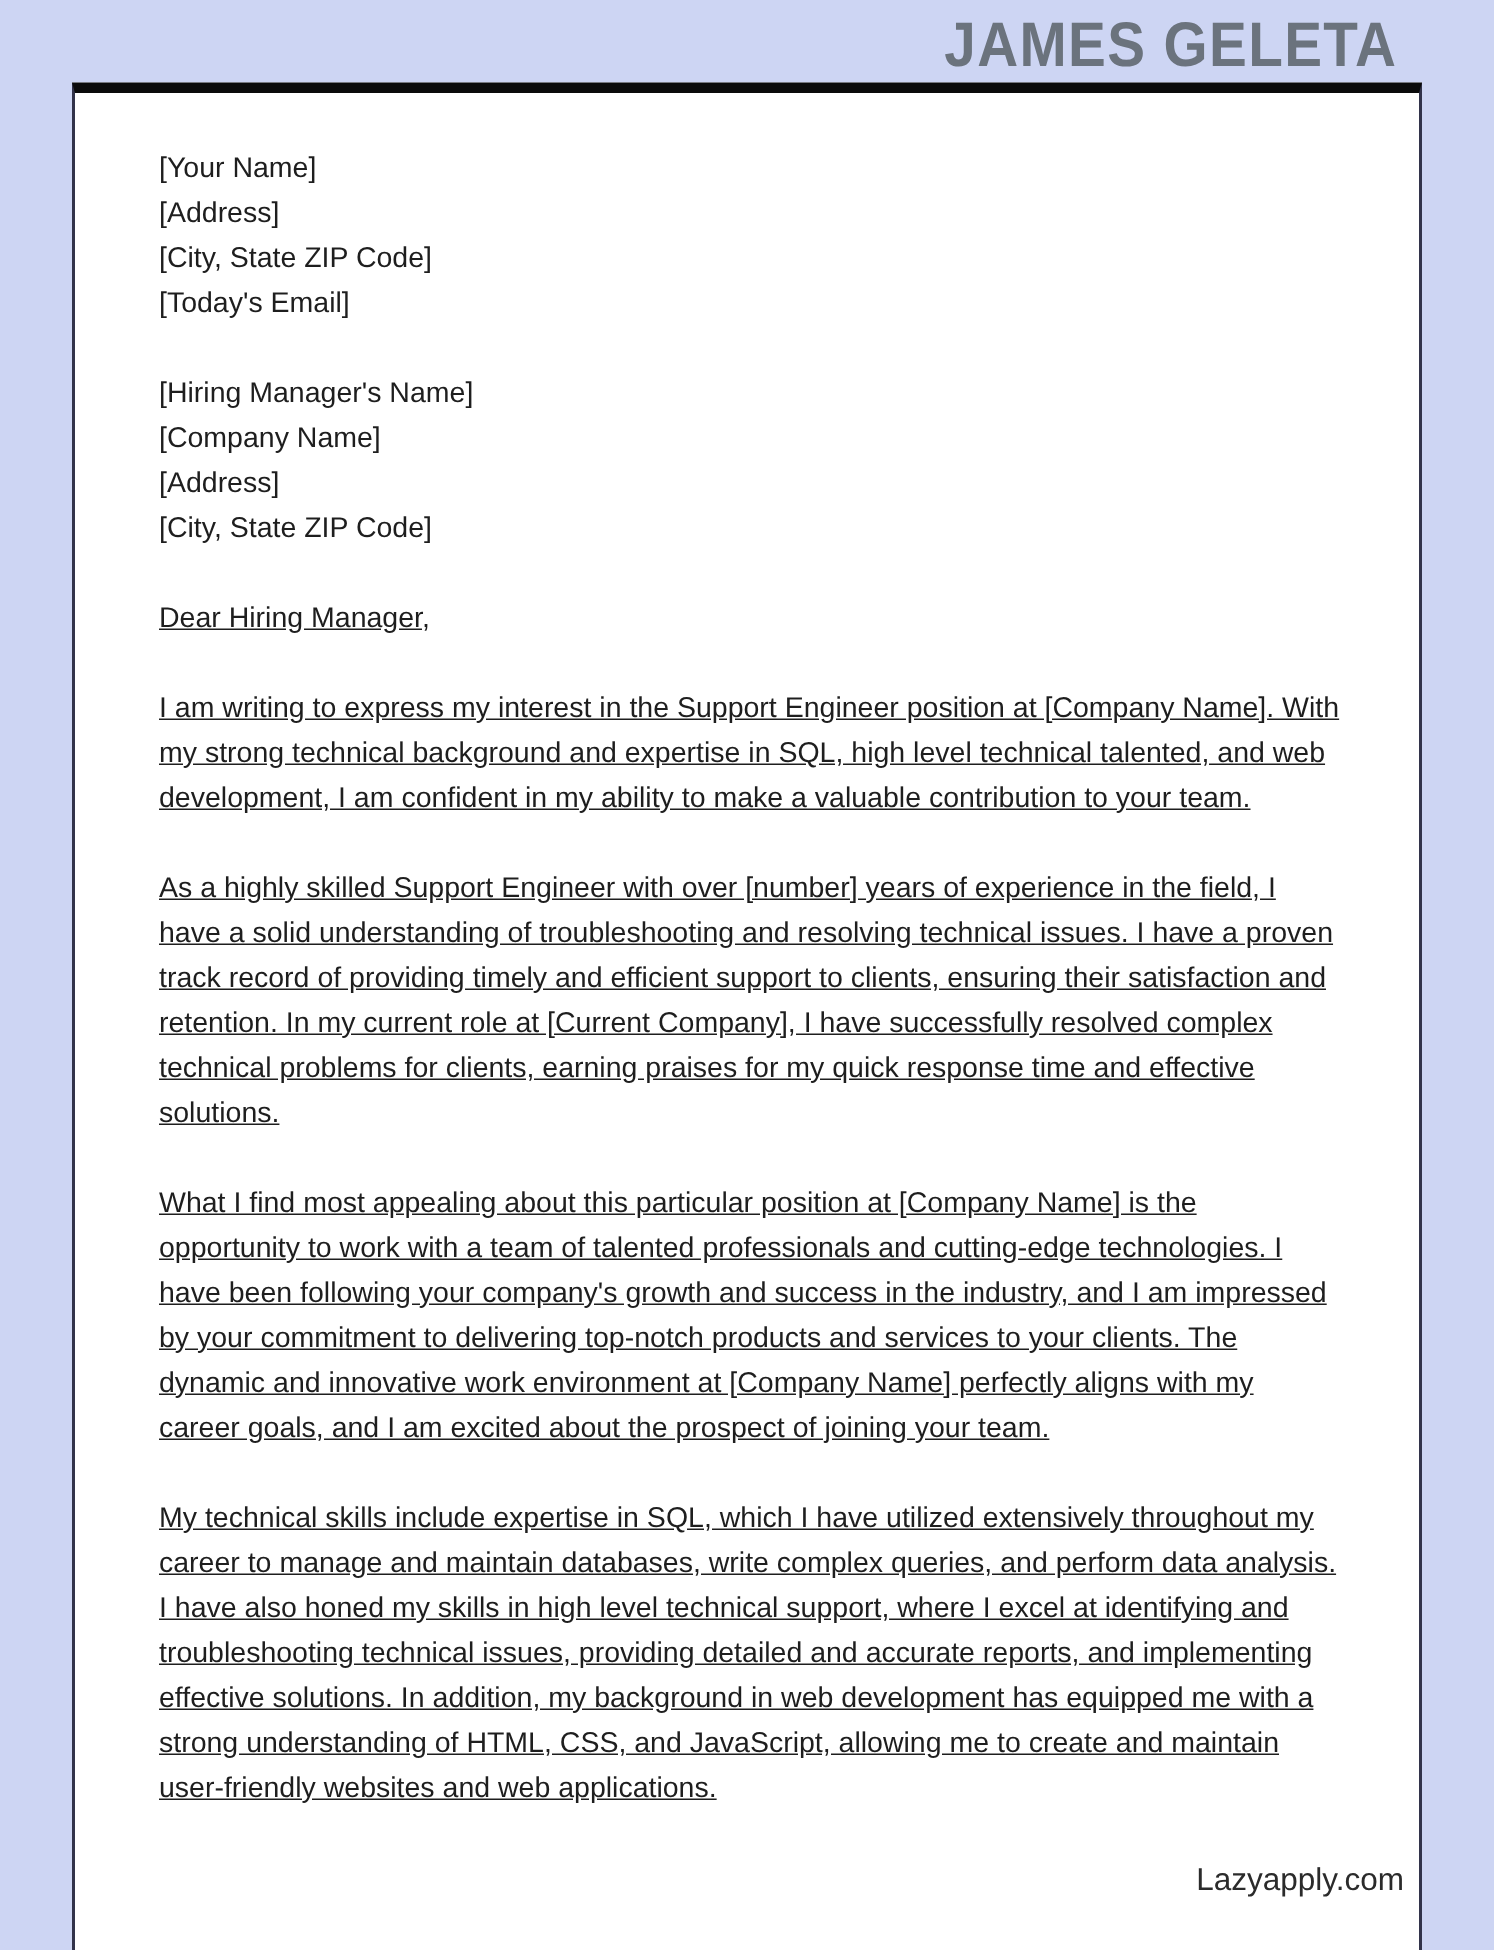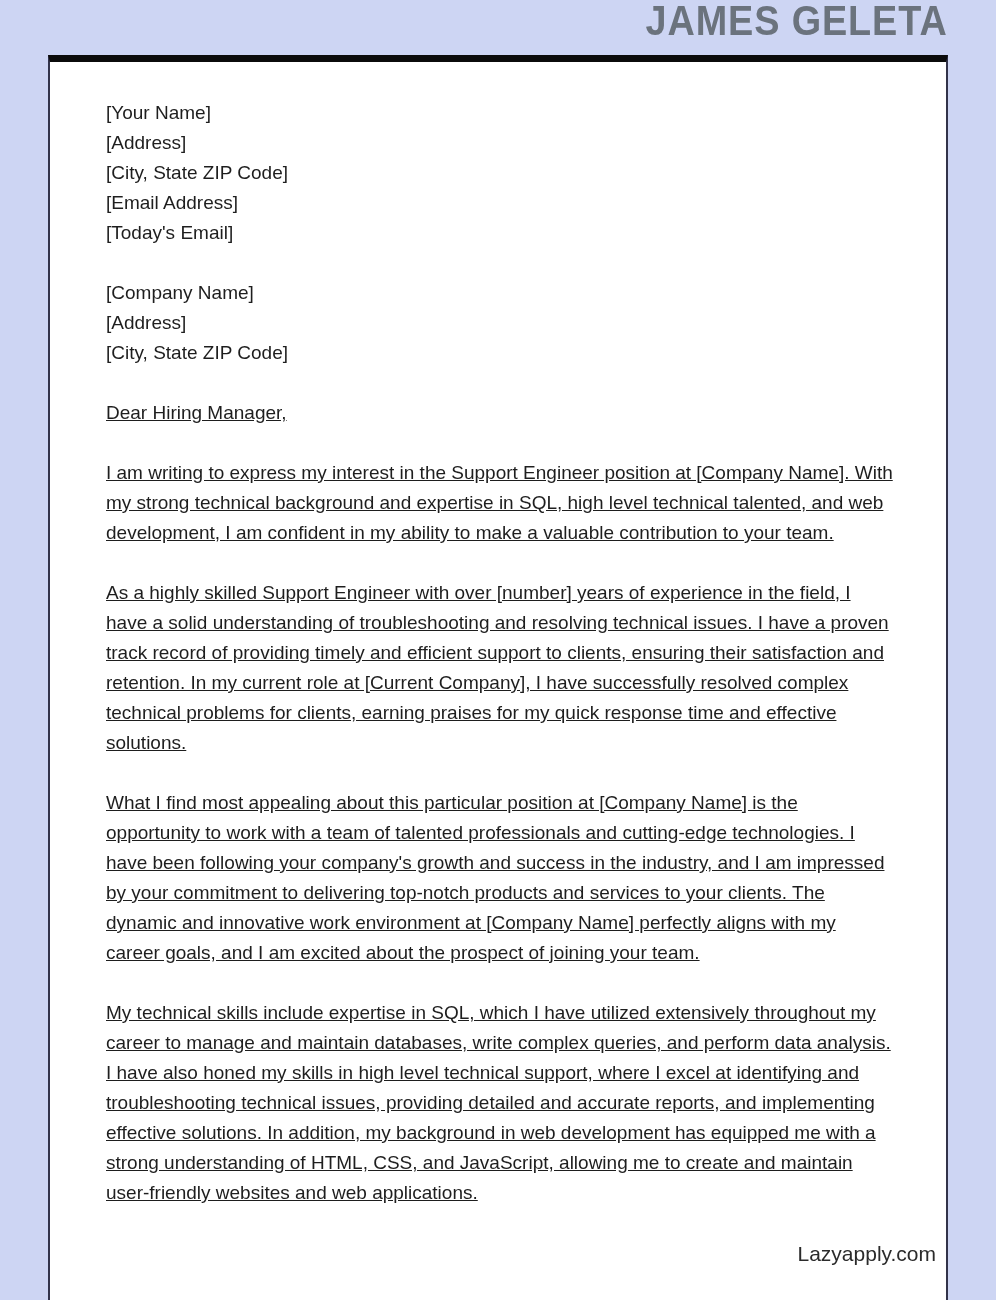--- a/index.html
+++ b/index.html
@@ -9,25 +9,25 @@
     height: 1300px;
     background: #cdd5f3;
     font-family: "Liberation Sans", sans-serif;
     position: relative;
     overflow: hidden;
   }
   .letterhead {
     position: absolute;
     top: 0;
     left: 48px;
-    right: 48px;
+    right: 64px;
     height: 55px;
     display: flex;
     justify-content: flex-end;
-    align-items: flex-start;
+    align-items: flex-end;
   }
   .candidate-name {
     font-size: 42px;
     font-weight: 700;
     color: #6b737d;
     letter-spacing: 1px;
     text-transform: uppercase;
     transform: scaleX(0.9);
     transform-origin: right center;
     white-space: nowrap;
@@ -68,25 +68,25 @@
 
 <div class="letterhead">
   <span class="candidate-name">JAMES GELETA</span>
 </div>
 
 <div class="page">
   <div class="block">
     <div>[Your Name]</div>
     <div>[Address]</div>
     <div>[City, State ZIP Code]</div>
-    <div>[Email Address]</div>
     <div>[Today's Email]</div>
   </div>
 
   <div class="block">
+    <div>[Hiring Manager's Name]</div>
     <div>[Company Name]</div>
     <div>[Address]</div>
     <div>[City, State ZIP Code]</div>
   </div>
 
   <p>Dear Hiring Manager,</p>
 
   <p>I am writing to express my interest in the Support Engineer position at [Company Name]. With my strong technical background and expertise in SQL, high level technical talented, and web development, I am confident in my ability to make a valuable contribution to your team.</p>
   <p>As a highly skilled Support Engineer with over [number] years of experience in the field, I have a solid understanding of troubleshooting and resolving technical issues. I have a proven track record of providing timely and efficient support to clients, ensuring their satisfaction and retention. In my current role at [Current Company], I have successfully resolved complex technical problems for clients, earning praises for my quick response time and effective solutions.</p>
   <p>What I find most appealing about this particular position at [Company Name] is the opportunity to work with a team of talented professionals and cutting-edge technologies. I have been following your company's growth and success in the industry, and I am impressed by your commitment to delivering top-notch products and services to your clients. The dynamic and innovative work environment at [Company Name] perfectly aligns with my career goals, and I am excited about the prospect of joining your team.</p>

